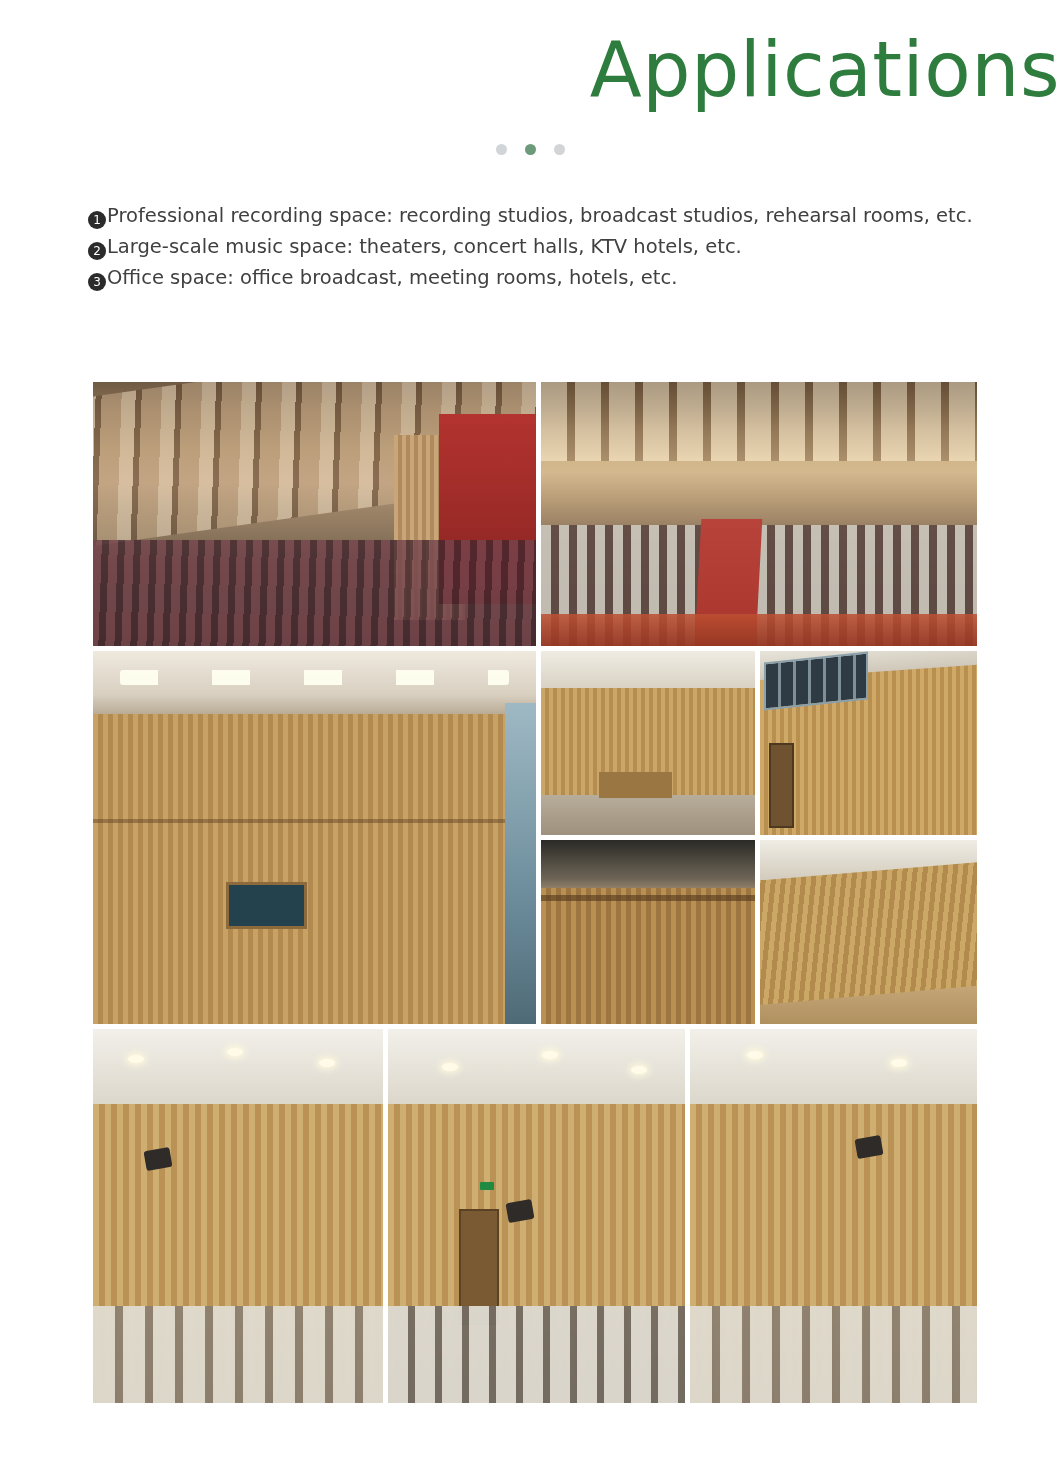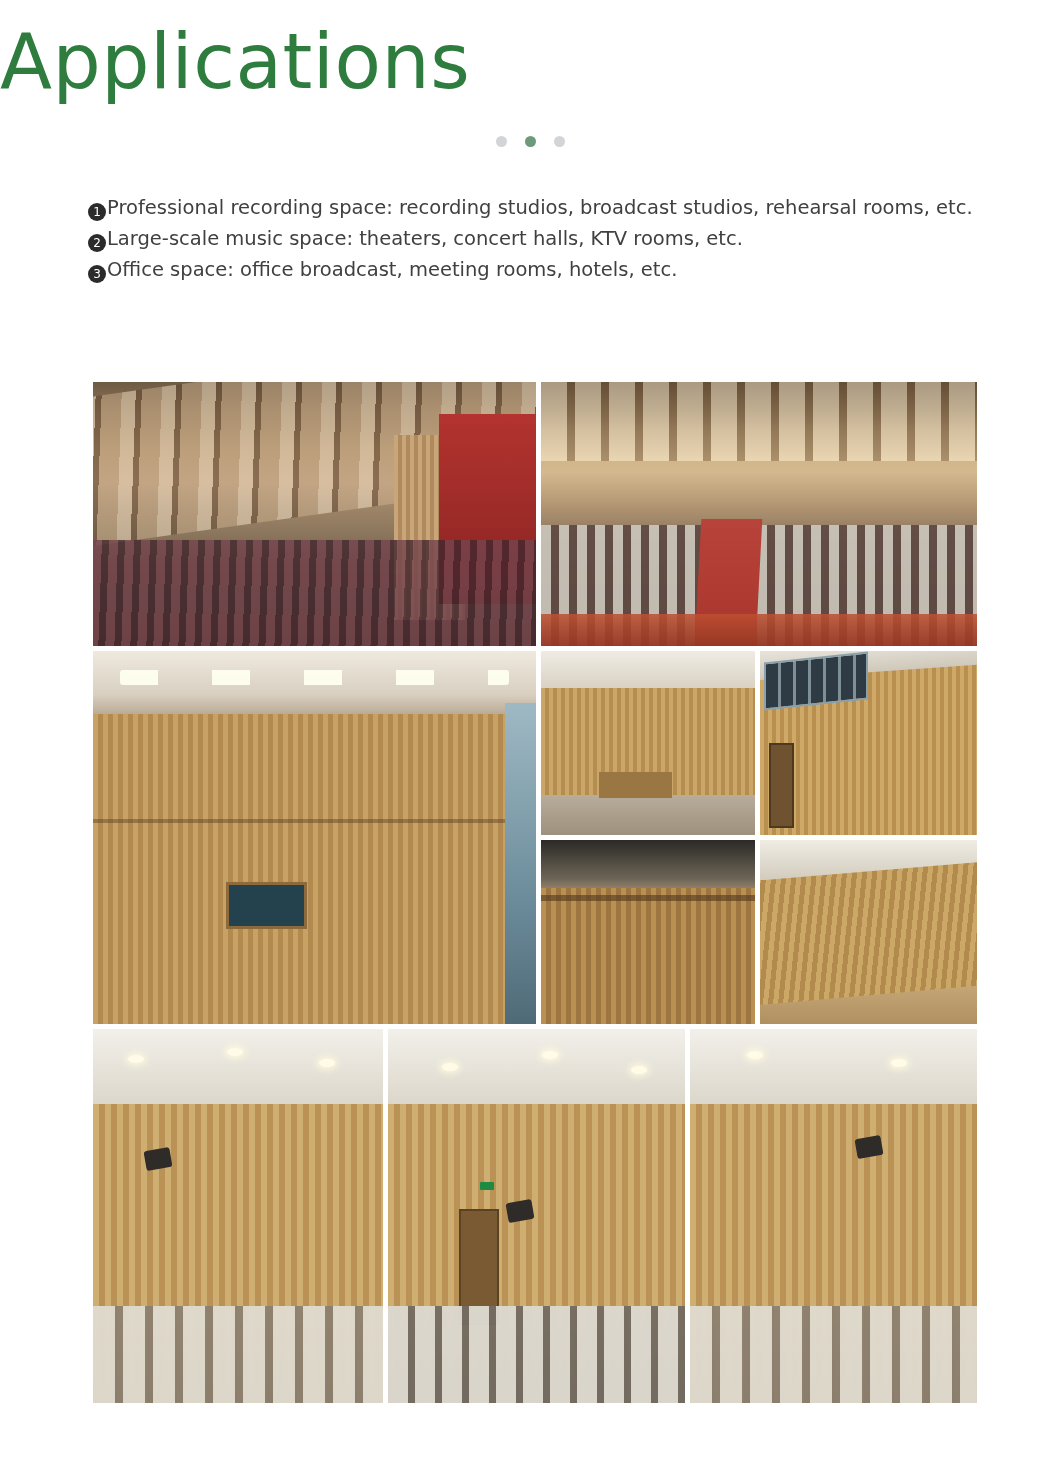--- a/index.html
+++ b/index.html
@@ -15,28 +15,28 @@
     position: relative;
     overflow: hidden;
   }
   .page {
     width: 1060px;
     height: 1463px;
     position: relative;
     background: #fff;
   }
   .title {
-    text-align: left;
+    text-align: right;
     font-family: "DejaVu Sans", sans-serif;
     font-weight: 400;
     font-size: 76px;
     line-height: 1;
     color: #2f7d3e;
     letter-spacing: 0.5px;
-    padding-top: 24px;
+    padding-top: 32px;
     margin: 0;
   }
   .dots {
     display: flex;
     justify-content: center;
     align-items: center;
     gap: 18px;
     margin-top: 34px;
     height: 14px;
   }
@@ -360,21 +360,21 @@
     <span class="dot"></span>
   </div>
 
   <div class="bullets">
     <div class="bullet-row">
       <span class="num">1</span>
       <span>Professional recording space: recording studios, broadcast studios, rehearsal rooms, etc.</span>
     </div>
     <div class="bullet-row">
       <span class="num">2</span>
-      <span>Large-scale music space: theaters, concert halls, KTV rooms, etc.</span>
+      <span>Large-scale music space: theaters, concert halls, KTV hotels, etc.</span>
     </div>
     <div class="bullet-row">
       <span class="num">3</span>
       <span>Office space: office broadcast, meeting rooms, hotels, etc.</span>
     </div>
   </div>
 
   <div class="gallery">
 
     <div class="grid-row">

